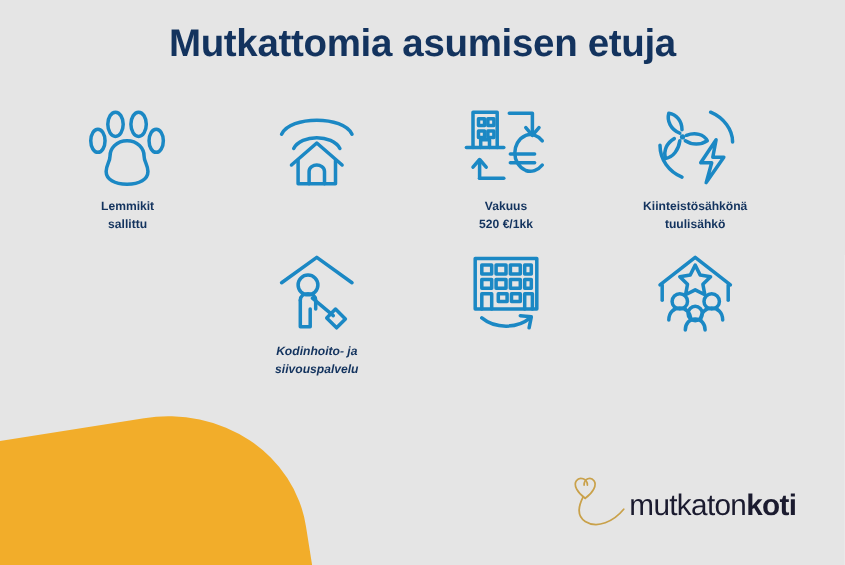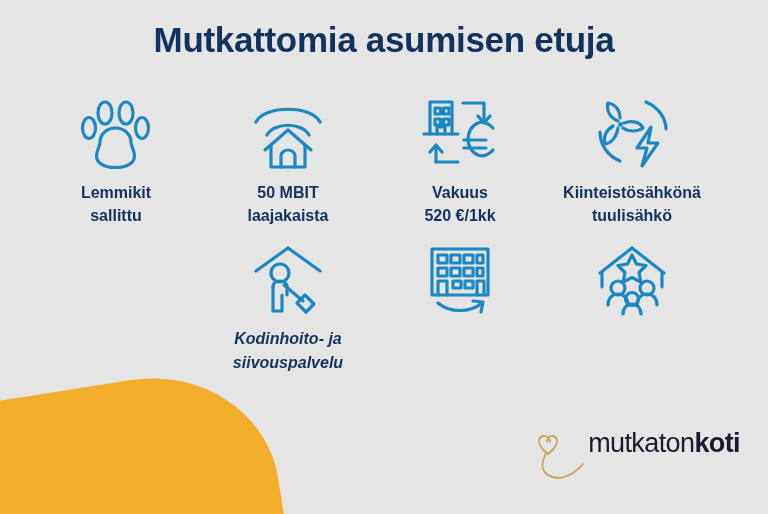--- a/index.html
+++ b/index.html
@@ -74,35 +74,35 @@
     height: 78px;
     display: flex;
     align-items: center;
     justify-content: center;
   }
   .icon-box svg {
     display: block;
   }
   .cell-label {
     margin-top: 8px;
-    font-size: 16px;
+    font-size: 11px;
     font-weight: bold;
     color: #13335E;
     text-align: center;
     line-height: 1.45;
     white-space: pre-line;
   }
 
   
   .logo {
     position: absolute;
-    right: 28px;
+    right: 44px;
     bottom: 24px;
     display: flex;
-    align-items: flex-start;
+    align-items: center;
     z-index: 4;
   }
   .logo-mark {
     margin-right: 2px;
   }
   .logo-text {
     font-size: 27px;
     color: #1B1B2F;
     letter-spacing: -0.6px;
     line-height: 1;
@@ -142,22 +142,20 @@
       <div class="cell">
         <div class="icon-box">
           <svg width="80" height="74" viewBox="0 0 80 74" fill="none" stroke="#1B88C4" stroke-width="3.2" stroke-linecap="round" stroke-linejoin="round">
             <path d="M8 25 C16 8 64 8 72 25"></path>
             <path d="M19 38 C26 25 54 25 61 38"></path>
             <path d="M17 53 L40 33 L63 53"></path>
             <path d="M23 49 L23 70 L57 70 L57 49"></path>
             <path d="M33 70 L33 59 C33 55 37 53 40 53 C43 53 47 55 47 59 L47 70"></path>
           </svg>
         </div>
-        <div class="cell-label">50 MBIT
-laajakaista</div>
       </div>
 
       <div class="cell">
         <div class="icon-box">
           <svg width="88" height="76" viewBox="0 0 88 76" fill="none" stroke="#1B88C4" stroke-width="3.2" stroke-linecap="round" stroke-linejoin="round">
 
             <path d="M14 38 L14 6 L36 6 L36 38"></path>
             <rect x="19" y="12" width="5.5" height="6"></rect>
             <rect x="27.5" y="12" width="5.5" height="6"></rect>
             <rect x="19" y="23" width="5.5" height="6"></rect>

